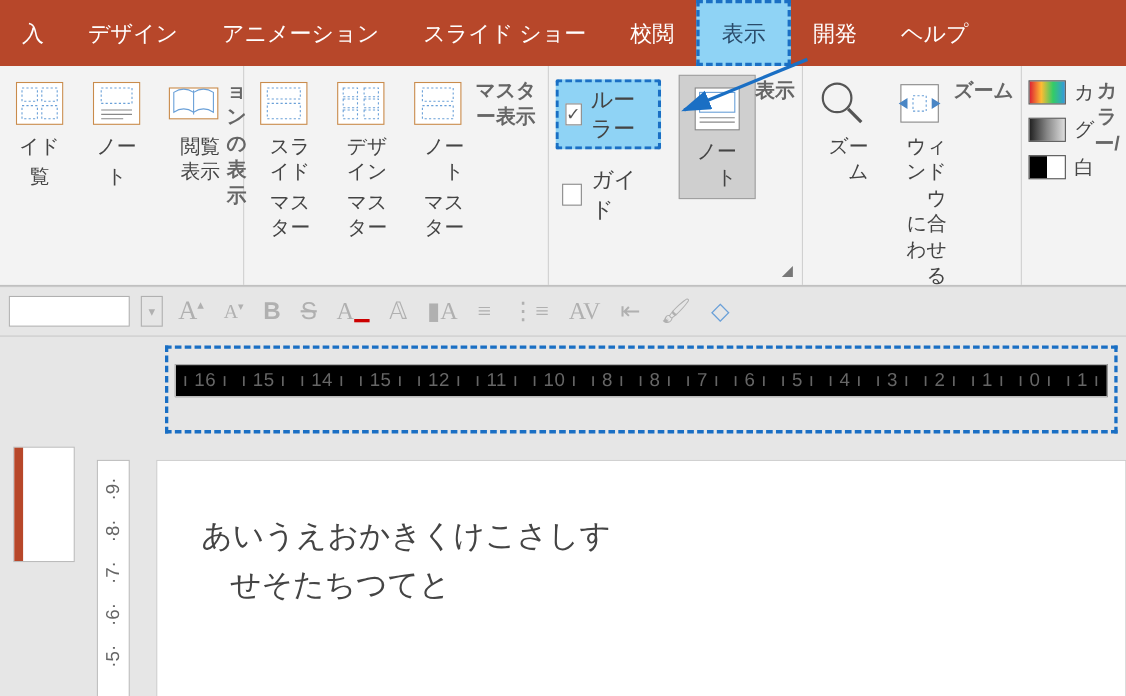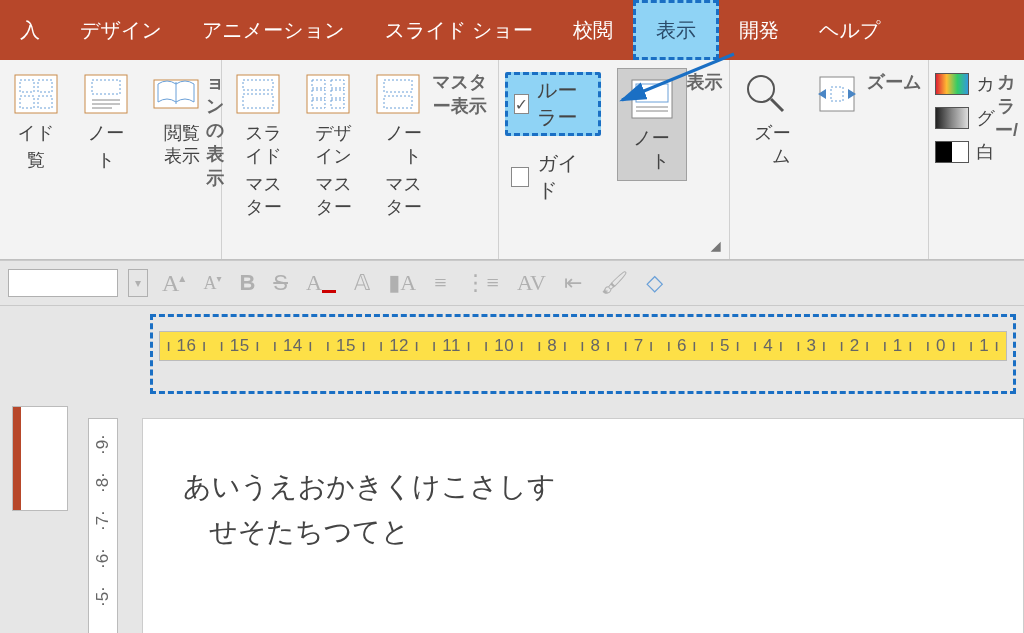--- a/index.html
+++ b/index.html
@@ -39,21 +39,21 @@
 .arrow-svg { position:absolute; left:614px; top:52px; pointer-events:none; }
 
 
 .mini { height:46px; background:#e6e6e6; border-top:1px solid #c9c9c9; border-bottom:1px solid #c9c9c9; display:flex; align-items:center; gap:10px; padding:0 8px; color:#b0b0b0; font-size:22px; }
 .mini .fontbox { width:110px; height:28px; background:#fff; border:1px solid #b0b0b0; }
 .mini .dd { width:20px; height:28px; border:1px solid #b0b0b0; display:flex; align-items:center; justify-content:center; font-size:12px; }
 .mini span.btn { padding:0 4px; cursor:pointer; font-family:"Times New Roman",serif; }
 
 
 .ruler-wrap { margin:8px 8px 0 150px; border:3px dashed #1a6fc4; padding:14px 6px 30px 6px; }
-.hruler { background:#fde047; height:30px; border:1px solid #bbb; display:flex; align-items:center; font-size:17px; color:#666; justify-content:space-around; white-space:nowrap; overflow:hidden; font-family:"Segoe UI",sans-serif; letter-spacing:0.5px; }
+.hruler { background:#000000; height:30px; border:1px solid #bbb; display:flex; align-items:center; font-size:17px; color:#666; justify-content:space-around; white-space:nowrap; overflow:hidden; font-family:"Segoe UI",sans-serif; letter-spacing:0.5px; }
 .hruler .tick { display:inline; }
 
 
 .workarea { position:relative; display:flex; height:calc(633px - 60px - 200px - 46px); }
 .thumbpane { width:80px; background:#e6e6e6; padding:12px 12px; }
 .thumb { width:56px; height:105px; background:#fff; border:1px solid #bbb; position:relative; }
 .thumb .bar { position:absolute; left:0; bottom:0; width:8px; height:100%; background:#b7472a; }
 
 .vruler { width:30px; background:#fff; border:1px solid #bbb; margin:24px 4px 0 8px; display:flex; flex-direction:column; align-items:center; justify-content:flex-start; font-size:17px; color:#666; padding-top:2px; gap:4px; }
 .vruler span { writing-mode:vertical-rl; transform:rotate(180deg); height:34px; display:flex; align-items:center; }
@@ -214,20 +214,22 @@
         <span>ズーム</span>
       </div>
       <div class="big-btn">
         <div class="icon-box">
             <svg width="46" height="42">
               <rect x="6" y="4" width="34" height="34" fill="#fff" stroke="#888"></rect>
               <path d="M4 21 l8 -5 v10 z M42 21 l-8 -5 v10 z" fill="#4a86c5"></path>
               <rect x="17" y="14" width="12" height="14" fill="none" stroke="#6aa0d8" stroke-dasharray="2 2"></rect>
             </svg>
           </div>
+        <span style="white-space:pre-line">ウィンドウ
+に合わせる</span>
       </div>
     </div>
     <div class="group-label">ズーム</div>
   </div>
 
   <div class="group" style="flex:1;border-right:none">
     <div class="group-body">
       <div class="color-col">
         <div class="color-row">
             <span class="sw" style="background:linear-gradient(90deg,#d23,#fb3,#3c6,#39d)"></span>

